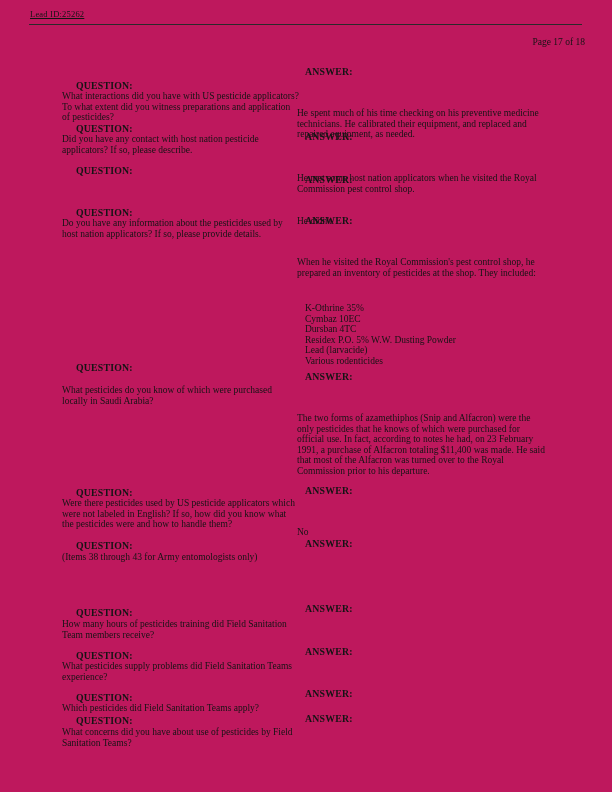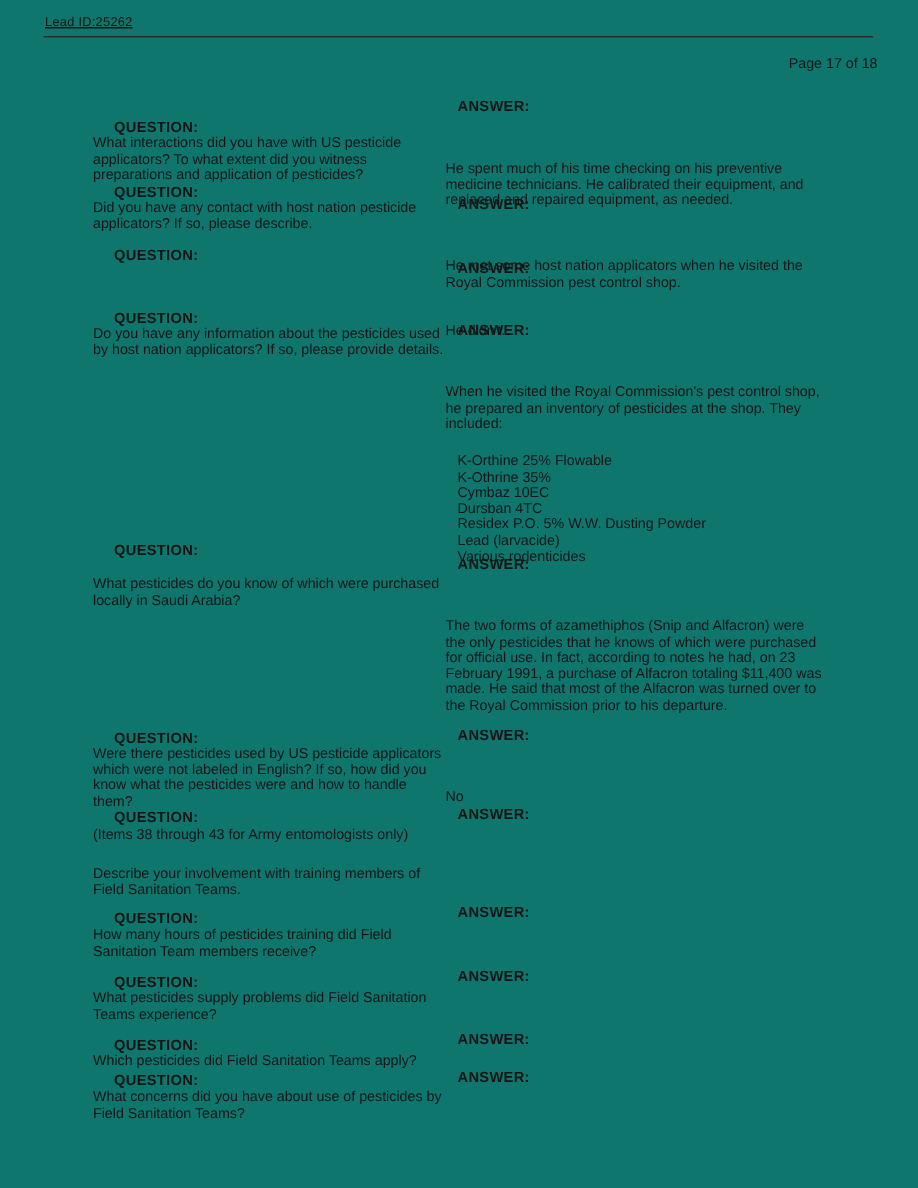--- a/index.html
+++ b/index.html
@@ -4,22 +4,22 @@
 <style>
   html, body {
     margin: 0;
     padding: 0;
     background: #ffffff;
   }
   .page {
     position: relative;
     width: 612px;
     height: 792px;
-    background: #0f766e;
-    font-family: Liberation Sans, sans-serif;
+    background: #be185d;
+    font-family: Liberation Serif, serif;
     color: #141414;
     overflow: hidden;
   }
   .lead-id {
     position: absolute;
     left: 30px;
     top: 9px;
     font-size: 8.5px;
     text-decoration: underline;
     letter-spacing: 0.2px;
@@ -91,21 +91,20 @@
   <span class="q-label" style="top:165px">QUESTION:</span>
   <span class="a-label" style="top:174px">ANSWER:</span>
   <div class="a-body" style="top:185px">He didn't.</div>
 
   <span class="q-label" style="top:207px">QUESTION:</span>
   <div class="q-body" style="top:218px">Do you have any information about the pesticides used by host nation applicators?  If so, please provide details.</div>
   <span class="a-label" style="top:215px">ANSWER:</span>
   <div class="a-body" style="top:226px">When he visited the Royal Commission's pest control shop, he prepared an inventory of pesticides at the shop. They included:</div>
 
   <div class="a-body pesticide-list" style="top:272px">
-    <div>K-Orthine 25% Flowable</div>
     <div>K-Othrine 35%</div>
     <div>Cymbaz 10EC</div>
     <div>Dursban 4TC</div>
     <div>Residex P.O. 5% W.W. Dusting Powder</div>
     <div>Lead (larvacide)</div>
     <div>Various rodenticides</div>
   </div>
 
   <span class="q-label" style="top:362px">QUESTION:</span>
   <div class="q-body" style="top:385px">What pesticides do you know of which were purchased locally in Saudi Arabia?</div>
@@ -114,21 +113,20 @@
 
   <span class="q-label" style="top:487px">QUESTION:</span>
   <div class="q-body" style="top:498px">Were there pesticides used by US pesticide applicators which were not labeled in English?  If so, how did you know what the pesticides were and how to handle them?</div>
   <span class="a-label" style="top:485px">ANSWER:</span>
   <div class="a-body" style="top:496px">No</div>
 
   <span class="q-label" style="top:540px">QUESTION:</span>
   <div class="q-body" style="top:552px">(Items 38 through 43 for Army entomologists only)</div>
   <span class="a-label" style="top:538px">ANSWER:</span>
 
-  <div class="q-body" style="top:578px">Describe your involvement with training members of Field Sanitation Teams.</div>
 
   <span class="q-label" style="top:607px">QUESTION:</span>
   <div class="q-body" style="top:619px">How many hours of pesticides training did Field Sanitation Team members receive?</div>
   <span class="a-label" style="top:603px">ANSWER:</span>
 
   <span class="q-label" style="top:650px">QUESTION:</span>
   <div class="q-body" style="top:661px">What pesticides supply problems did Field Sanitation Teams experience?</div>
   <span class="a-label" style="top:646px">ANSWER:</span>
 
   <span class="q-label" style="top:692px">QUESTION:</span>

